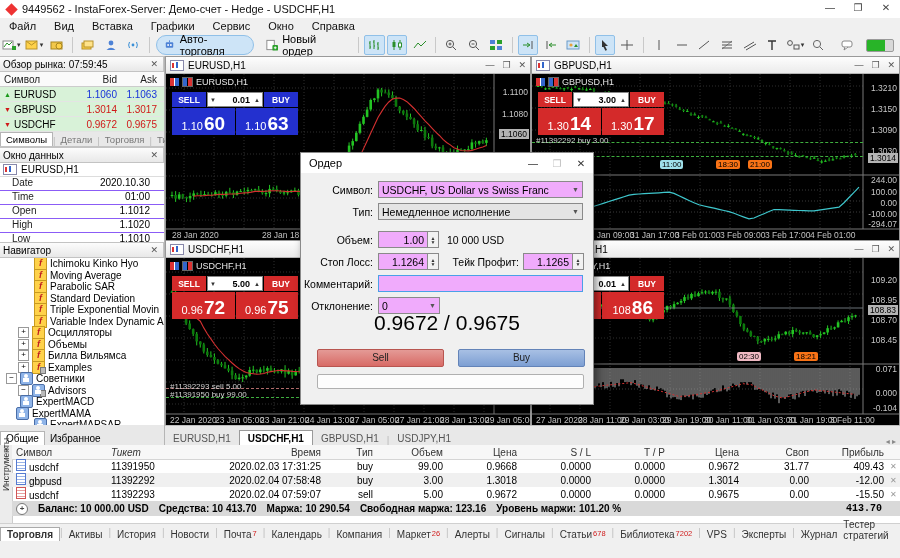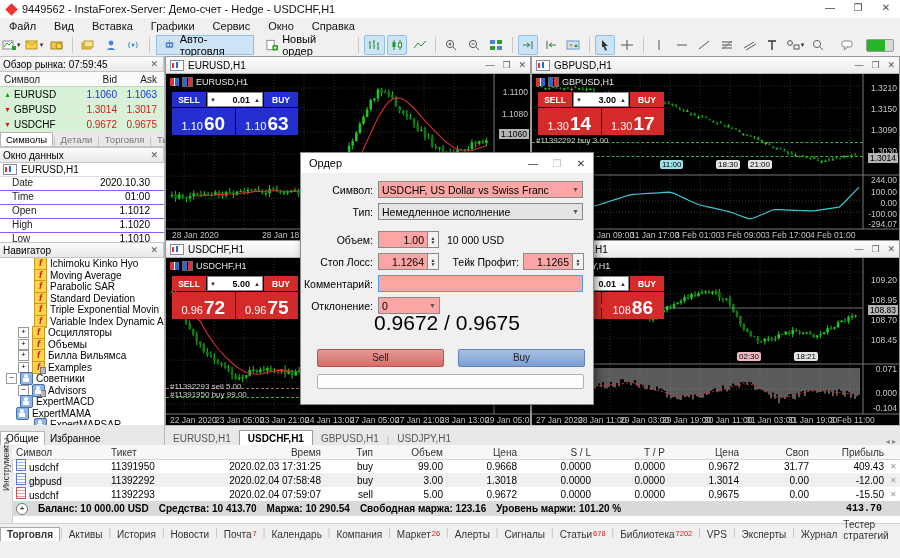--- a/index.html
+++ b/index.html
@@ -10,21 +10,21 @@
   .app-logo{width:11px;height:11px;margin:0 5px 0 6px;background:#e33;transform:rotate(45deg) scale(.8);}
   .title-text{font-size:11px;color:#111;}
   .win-btns{margin-left:auto;display:flex;}
   .win-btn{width:28px;height:18px;text-align:center;line-height:16px;font-size:10px;color:#444;}
   .menubar{position:absolute;left:0;top:18px;width:900px;height:16px;background:#f0f0f0;display:flex;align-items:center;}
   .menu-item{padding:0 9px;font-size:11px;color:#111;}
   .toolbar{position:absolute;left:0;top:34px;width:900px;height:22px;background:#f0f0f0;border-bottom:1px solid #d9d9d9;display:flex;align-items:center;}
   .tbi{width:20px;height:18px;display:inline-flex;align-items:center;justify-content:center;margin:0 1px;border:1px solid transparent;border-radius:2px;}
   .tbi.active{background:#cde4f7;border-color:#90c0e8;}
   .tb-sep{width:1px;height:16px;background:#c9c9c9;margin:0 4px;}
-  .tb-btn{display:inline-flex;align-items:center;height:18px;padding:0 6px;margin:0 2px;border:1px solid transparent;border-radius:0;font-size:11px;gap:4px;}
+  .tb-btn{display:inline-flex;align-items:center;height:18px;padding:0 6px;margin:0 2px;border:1px solid transparent;border-radius:10px;font-size:11px;gap:4px;}
   .tb-btn.active{background:#cde4f7;border-color:#90c0e8;}
   .tb-right{margin-left:auto;display:flex;align-items:center;margin-right:6px;gap:6px;}
   .conn{width:26px;height:11px;border:1px solid #9a9a9a;border-radius:2px;background:linear-gradient(90deg,#28b428 70%,#d8d8d8 70%);}
   .tbi .caret{font-size:7px;color:#333;margin-left:1px;}
   
   .leftcol{position:absolute;left:0;top:56px;width:164px;height:389px;background:#f0f0f0;border-right:1px solid #b5b5b5;}
   .panel-cap{height:14px;background:linear-gradient(#fcfcfc,#e8e8e8);border:1px solid #c3c3c3;border-left:none;display:flex;align-items:center;padding:0 3px;font-size:10px;}
   .panel-cap .x{margin-left:auto;color:#555;font-size:9px;padding:0 2px;}
   .mw-hdr,.mw-row{display:flex;height:14px;align-items:center;font-size:10px;border-bottom:1px solid #e4e4e4;background:#fff;}
   .mw-hdr{color:#222;background:#fafafa;border-bottom:1px solid #ccc;}
@@ -63,21 +63,21 @@
   .cw-body{position:relative;overflow:hidden;}
   .cw-label{position:absolute;left:4px;top:3px;display:flex;align-items:center;gap:3px;color:#e8e8e8;font-size:9px;z-index:4;}
   .chip{width:9px;height:8px;display:inline-block;}
   .chip.b1{background:linear-gradient(90deg,#d33 45%,#fff 45%,#fff 55%,#36c 55%);}
   .chip.b2{background:linear-gradient(90deg,#36c 45%,#000 45%,#000 55%,#d33 55%);border:1px solid #666;}
   .ax-label{position:absolute;color:#c8c8c8;font-size:8.5px;z-index:3;}
   .ax-tag{position:absolute;background:#b4b4b4;color:#000;font-size:8.5px;padding:0 2px;z-index:3;}
   .xlab{position:absolute;color:#c2c2c2;font-size:8.5px;white-space:nowrap;z-index:3;}
   .tradelbl{position:absolute;color:#cfcfcf;font-size:8px;z-index:3;white-space:nowrap;}
   .dashline{position:absolute;height:0;border-top:1px dashed #3fae3f;z-index:2;}
-  .timetag{position:absolute;font-size:8px;padding:0 2px;border-radius:2px;background:#e5e5e5;color:#000;z-index:3;}
+  .timetag{position:absolute;font-size:8px;padding:0 2px;border-radius:2px;background:#f97316;color:#000;z-index:3;}
   .timetag.cyan{background:#9fe0ea;} .timetag.pink{background:#efb9c3;}
   .oneclick{position:absolute;left:6px;top:18px;width:126px;z-index:5;font-family:"Liberation Sans",sans-serif;}
   .oc-top{display:flex;height:15px;gap:1px;}
   .oc-sb{flex:none;width:34px;color:#fff;font-size:8.5px;font-weight:bold;display:flex;align-items:center;justify-content:center;}
   .oc-spin{flex:1;background:#fff;border:1px solid #888;display:flex;align-items:center;font-size:9px;}
   .oc-spin .ar{flex:none;width:10px;text-align:center;font-size:6px;color:#333;}
   .oc-spin .val{flex:1;text-align:right;padding-right:2px;font-weight:bold;}
   .oc-prices{display:flex;gap:1px;height:27px;margin-top:1px;}
   .oc-price{flex:1;color:#fff;display:flex;align-items:flex-end;justify-content:center;gap:1px;padding-bottom:2px;}
   .oc-price small{font-size:11px;line-height:14px;}
@@ -114,21 +114,21 @@
   .sb-help{width:450px;padding-left:6px;}
   .sb-cell{height:12px;border-left:1px solid #ccc;padding:0 8px;display:flex;align-items:center;}
   .sb-ping{margin-left:auto;display:flex;align-items:center;gap:4px;padding-right:8px;border-left:1px solid #ccc;height:12px;padding-left:8px;}
   
   .dialog{position:absolute;left:300px;top:152px;width:292px;height:251px;background:#f0f0f0;border:1px solid #8a8a8a;box-shadow:3px 3px 8px rgba(0,0,0,.45);z-index:50;}
   .dlg-title{height:20px;background:#fff;display:flex;align-items:center;padding-left:8px;font-size:11px;}
   .dlg-btns{margin-left:auto;display:flex;}
   .dlg-btn{width:24px;text-align:center;color:#333;font-size:10px;}
   .dlg-btn.dis{color:#c0c0c0;}
   .flabel{position:absolute;text-align:right;font-size:10.5px;}
-  .fin{box-sizing:border-box;border:1px solid #8a8a8a;background:#fca5a5;font-size:10.5px;display:flex;align-items:center;padding:0 3px;}
+  .fin{box-sizing:border-box;border:1px solid #8a8a8a;background:#f0abfc;font-size:10.5px;display:flex;align-items:center;padding:0 3px;}
   .fin .dd{margin-left:auto;color:#555;font-size:7px;}
   .fin.gray{background:#e4e4e4;}
   .fin.num{justify-content:flex-end;}
   .spin{width:11px;box-sizing:border-box;border:1px solid #8a8a8a;border-left:none;background:#f2f2f2;display:flex;flex-direction:column;align-items:center;justify-content:center;font-size:5px;color:#333;line-height:4px;}
   .quote{position:absolute;left:0;top:158px;width:292px;text-align:center;font-size:21px;color:#000;}
   .dlg-sell{position:absolute;left:16px;top:196px;width:125px;height:16px;background:linear-gradient(#e49a96,#d86b66);border:1px solid #b85550;border-radius:2px;text-align:center;font-size:10px;line-height:15px;color:#222;}
   .dlg-buy{position:absolute;left:157px;top:196px;width:125px;height:16px;background:linear-gradient(#a8c0e4,#7d9fd3);border:1px solid #6383b8;border-radius:2px;text-align:center;font-size:10px;line-height:15px;color:#222;}
   .dlg-bar{position:absolute;left:16px;top:221px;width:265px;height:13px;border:1px solid #b0b0b0;background:#fdfdfd;border-radius:2px;}
 </style>
 </head>
@@ -1635,21 +1635,21 @@
     </div>
 
   <div class="toolbox">
     <div class="tb-strip">
       <span class="x">✕</span>
       <span class="vtext">Инструменты</span>
     </div>
     <div id="tbx-table">
         <div class="trow header" style="top: 0px;">
           <span class="c l" style="width: 95px;">Символ</span>
-          <span class="c l" style="width: 88px;">Тикет</span>
+          <span class="c l" style="width: 88px; font-style: italic;">Тикет</span>
           <span class="c r" style="width: 130px;">Время</span>
           <span class="c r" style="width: 52px;">Тип</span>
           <span class="c r" style="width: 70px;">Объем</span>
           <span class="c r" style="width: 74px;">Цена</span>
           <span class="c r" style="width: 74px;">S / L</span>
           <span class="c r" style="width: 74px;">T / P</span>
           <span class="c r" style="width: 74px;">Цена</span>
           <span class="c r" style="width: 70px;">Своп</span>
           <span class="c r" style="width: 75px;">Прибыль</span>
           <span class="c" style="width: 12px;"></span>

